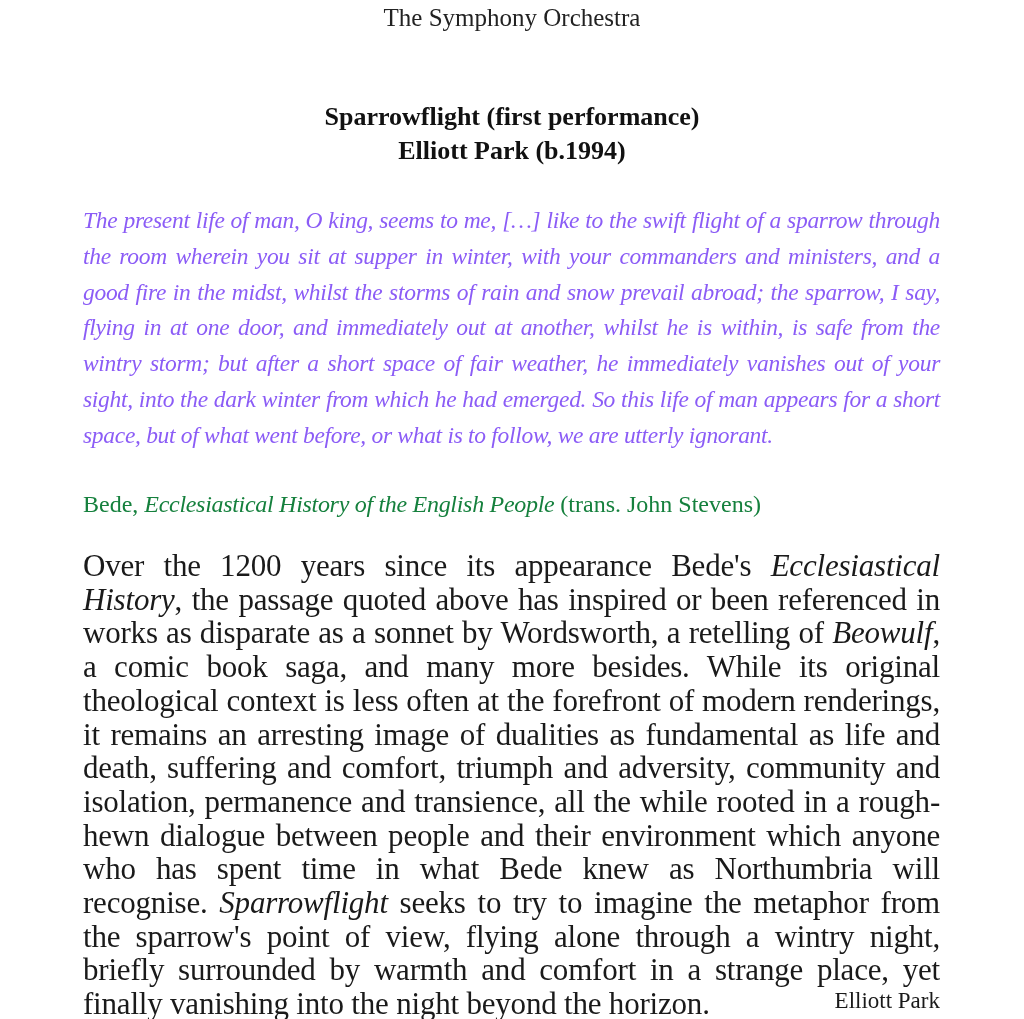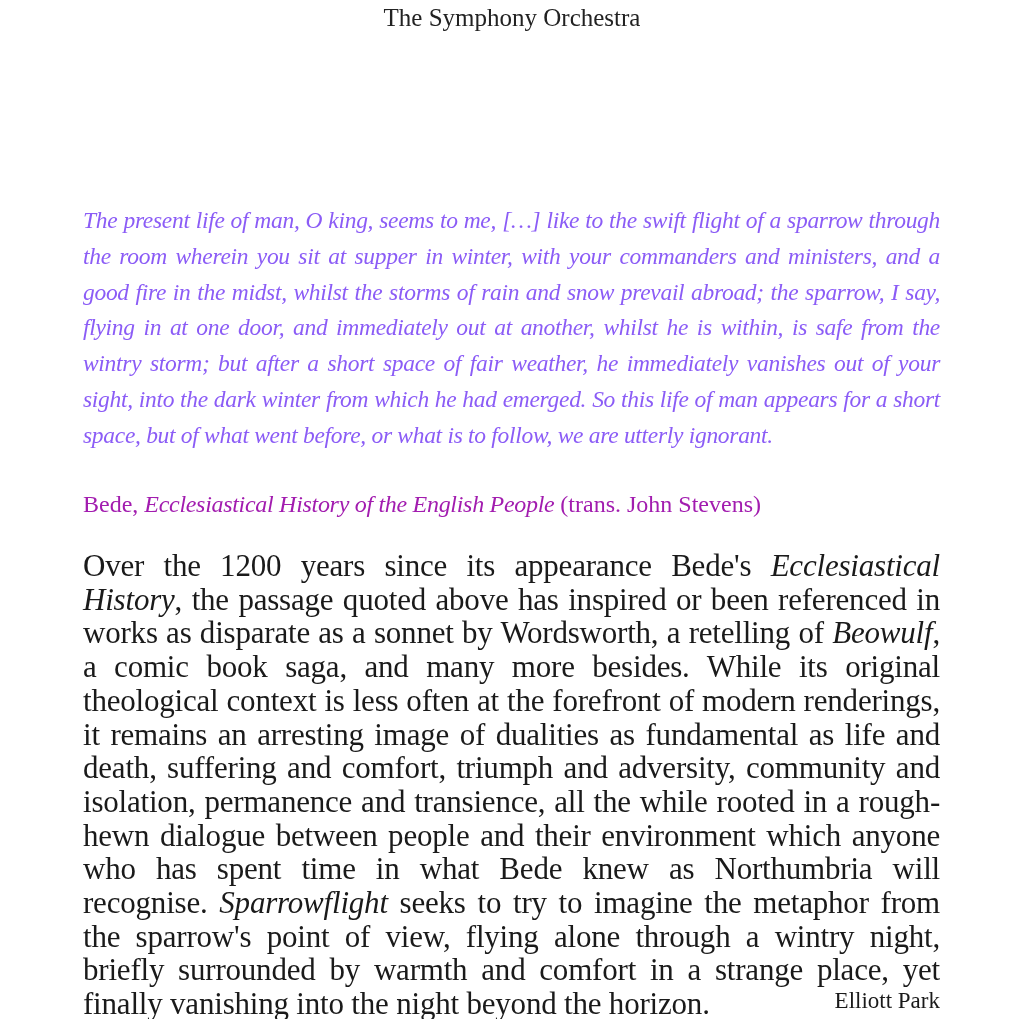--- a/index.html
+++ b/index.html
@@ -52,21 +52,21 @@
       letter-spacing: -0.3px;
       color: #8b5cf6;
     }
     .attribution {
       position: absolute;
       left: 83px;
       top: 487px;
       width: 857px;
       font-size: 24px;
       line-height: 34px;
-      color: #a21caf;
+      color: #15803d;
     }
     .attribution .ital { font-style: italic; letter-spacing: -0.3px; }
     .body-text {
       position: absolute;
       left: 83px;
       top: 549px;
       width: 857px;
       font-size: 31px;
       line-height: 33.7px;
       text-align: justify;
@@ -86,20 +86,22 @@
 </head>
 <body>
 
 <div class="page">
 
   <div class="header">
     <div>The Symphony Orchestra</div>
   </div>
 
   <div class="work">
+    <div>Sparrowflight (first performance)</div>
+    <div>Elliott Park (b.1994)</div>
   </div>
 
   <div class="quote">The present life of man, O king, seems to me, […] like to the swift flight of a sparrow through the room wherein you sit at supper in winter, with your commanders and ministers, and a good fire in the midst, whilst the storms of rain and snow prevail abroad; the sparrow, I say, flying in at one door, and immediately out at another, whilst he is within, is safe from the wintry storm; but after a short space of fair weather, he immediately vanishes out of your sight, into the dark winter from which he had emerged. So this life of man appears for a short space, but of what went before, or what is to follow, we are utterly ignorant.</div>
 
   <div class="attribution">
     <span>Bede, </span><span class="ital">Ecclesiastical History of the English People</span><span> (trans. John Stevens)</span>
   </div>
 
   <div class="body-text">
     <span>Over the 1200 years since its appearance Bede's </span><span class="ital">Ecclesiastical History</span><span>, the passage quoted above has inspired or been referenced in works as disparate as a sonnet by Wordsworth, a retelling of </span><span class="ital">Beowulf</span><span>, a comic book saga, and many more besides. While its original theological context is less often at the forefront of modern renderings, it remains an arresting image of dualities as fundamental as life and death, suffering and comfort, triumph and adversity, community and isolation, permanence and transience, all the while rooted in a rough-hewn dialogue between people and their environment which anyone who has spent time in what Bede knew as Northumbria will recognise. </span><span class="ital">Sparrowflight</span><span> seeks to try to imagine the metaphor from the sparrow's point of view, flying alone through a wintry night, briefly surrounded by warmth and comfort in a strange place, yet finally vanishing into the night beyond the horizon.</span>

